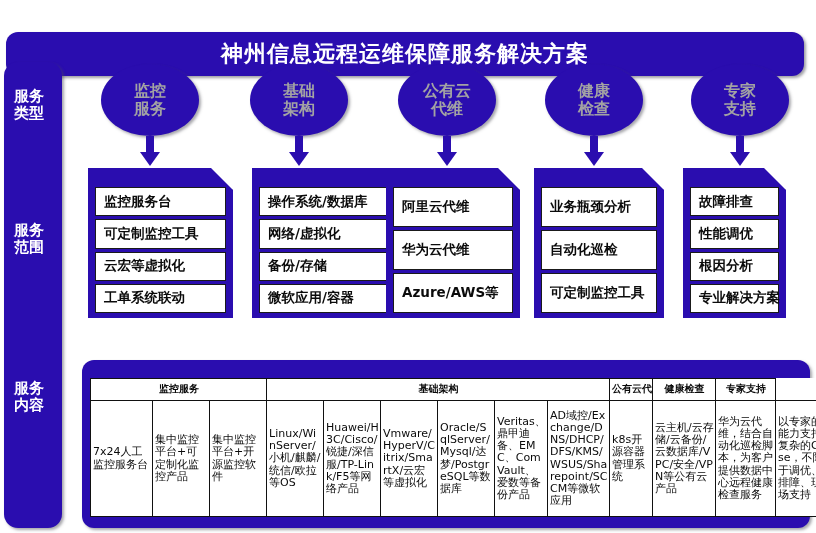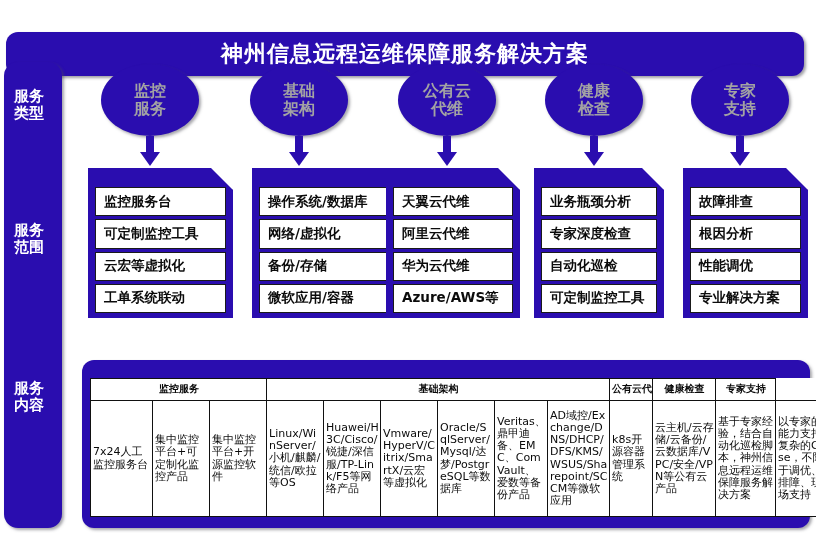--- a/index.html
+++ b/index.html
@@ -200,39 +200,37 @@
       <div class="card" style="left: 252px; width: 157px;">
         <div class="card-inner">
           <div class="card-row">操作系统/数据库</div>
           <div class="card-row">网络/虚拟化</div>
           <div class="card-row">备份/存储</div>
           <div class="card-row">微软应用/容器</div>
         </div>
       </div>
       <div class="card" style="left: 386px; width: 134px;">
         <div class="card-inner">
-          <div class="card-row">天翼云代维</div>
           <div class="card-row">阿里云代维</div>
           <div class="card-row">华为云代维</div>
           <div class="card-row">Azure/AWS等</div>
         </div>
       </div>
       <div class="card" style="left: 534px; width: 130px;">
         <div class="card-inner">
           <div class="card-row">业务瓶颈分析</div>
-          <div class="card-row">专家深度检查</div>
           <div class="card-row">自动化巡检</div>
           <div class="card-row">可定制监控工具</div>
         </div>
       </div>
-      <div class="card" style="left: 683px; width: 125px;">
+      <div class="card" style="left: 683px; width: 103px;">
         <div class="card-inner">
           <div class="card-row">故障排查</div>
+          <div class="card-row">性能调优</div>
           <div class="card-row">根因分析</div>
-          <div class="card-row">性能调优</div>
           <div class="card-row">专业解决方案</div>
         </div>
       </div>
     </div>
 
   <div class="bottom-box">
     <table class="grid">
       <colgroup>
           <col style="width: 62px;">
           <col style="width: 57px;">
@@ -261,20 +259,20 @@
             <td class="body">集中监控平台+可定制化监控产品</td>
             <td class="body">集中监控平台+开源监控软件</td>
             <td class="body">Linux/WinServer/小机/麒麟/统信/欧拉等OS</td>
             <td class="body">Huawei/H3C/Cisco/锐捷/深信服/TP-Link/F5等网络产品</td>
             <td class="body">Vmware/HyperV/Citrix/SmartX/云宏等虚拟化</td>
             <td class="body">Oracle/SqlServer/Mysql/达梦/PostgreSQL等数据库</td>
             <td class="body">Veritas、鼎甲迪备、EMC、ComVault、爱数等备份产品</td>
             <td class="body">AD域控/Exchange/DNS/DHCP/DFS/KMS/WSUS/Sharepoint/SCCM等微软应用</td>
             <td class="body">k8s开源容器管理系统</td>
             <td class="body">云主机/云存储/云备份/云数据库/VPC/安全/VPN等公有云产品</td>
-            <td class="body">基于专家经验，结合自动化巡检脚本，神州信息远程运维保障服务解决方案</td>
+            <td class="body">华为云代维，结合自动化巡检脚本，为客户提供数据中心远程健康检查服务</td>
             <td class="body">以专家的能力支持复杂的Case，不限于调优、排障、现场支持</td>
           </tr>
       </tbody>
     </table>
   </div>
 
 </div>
 
 </body></html>

